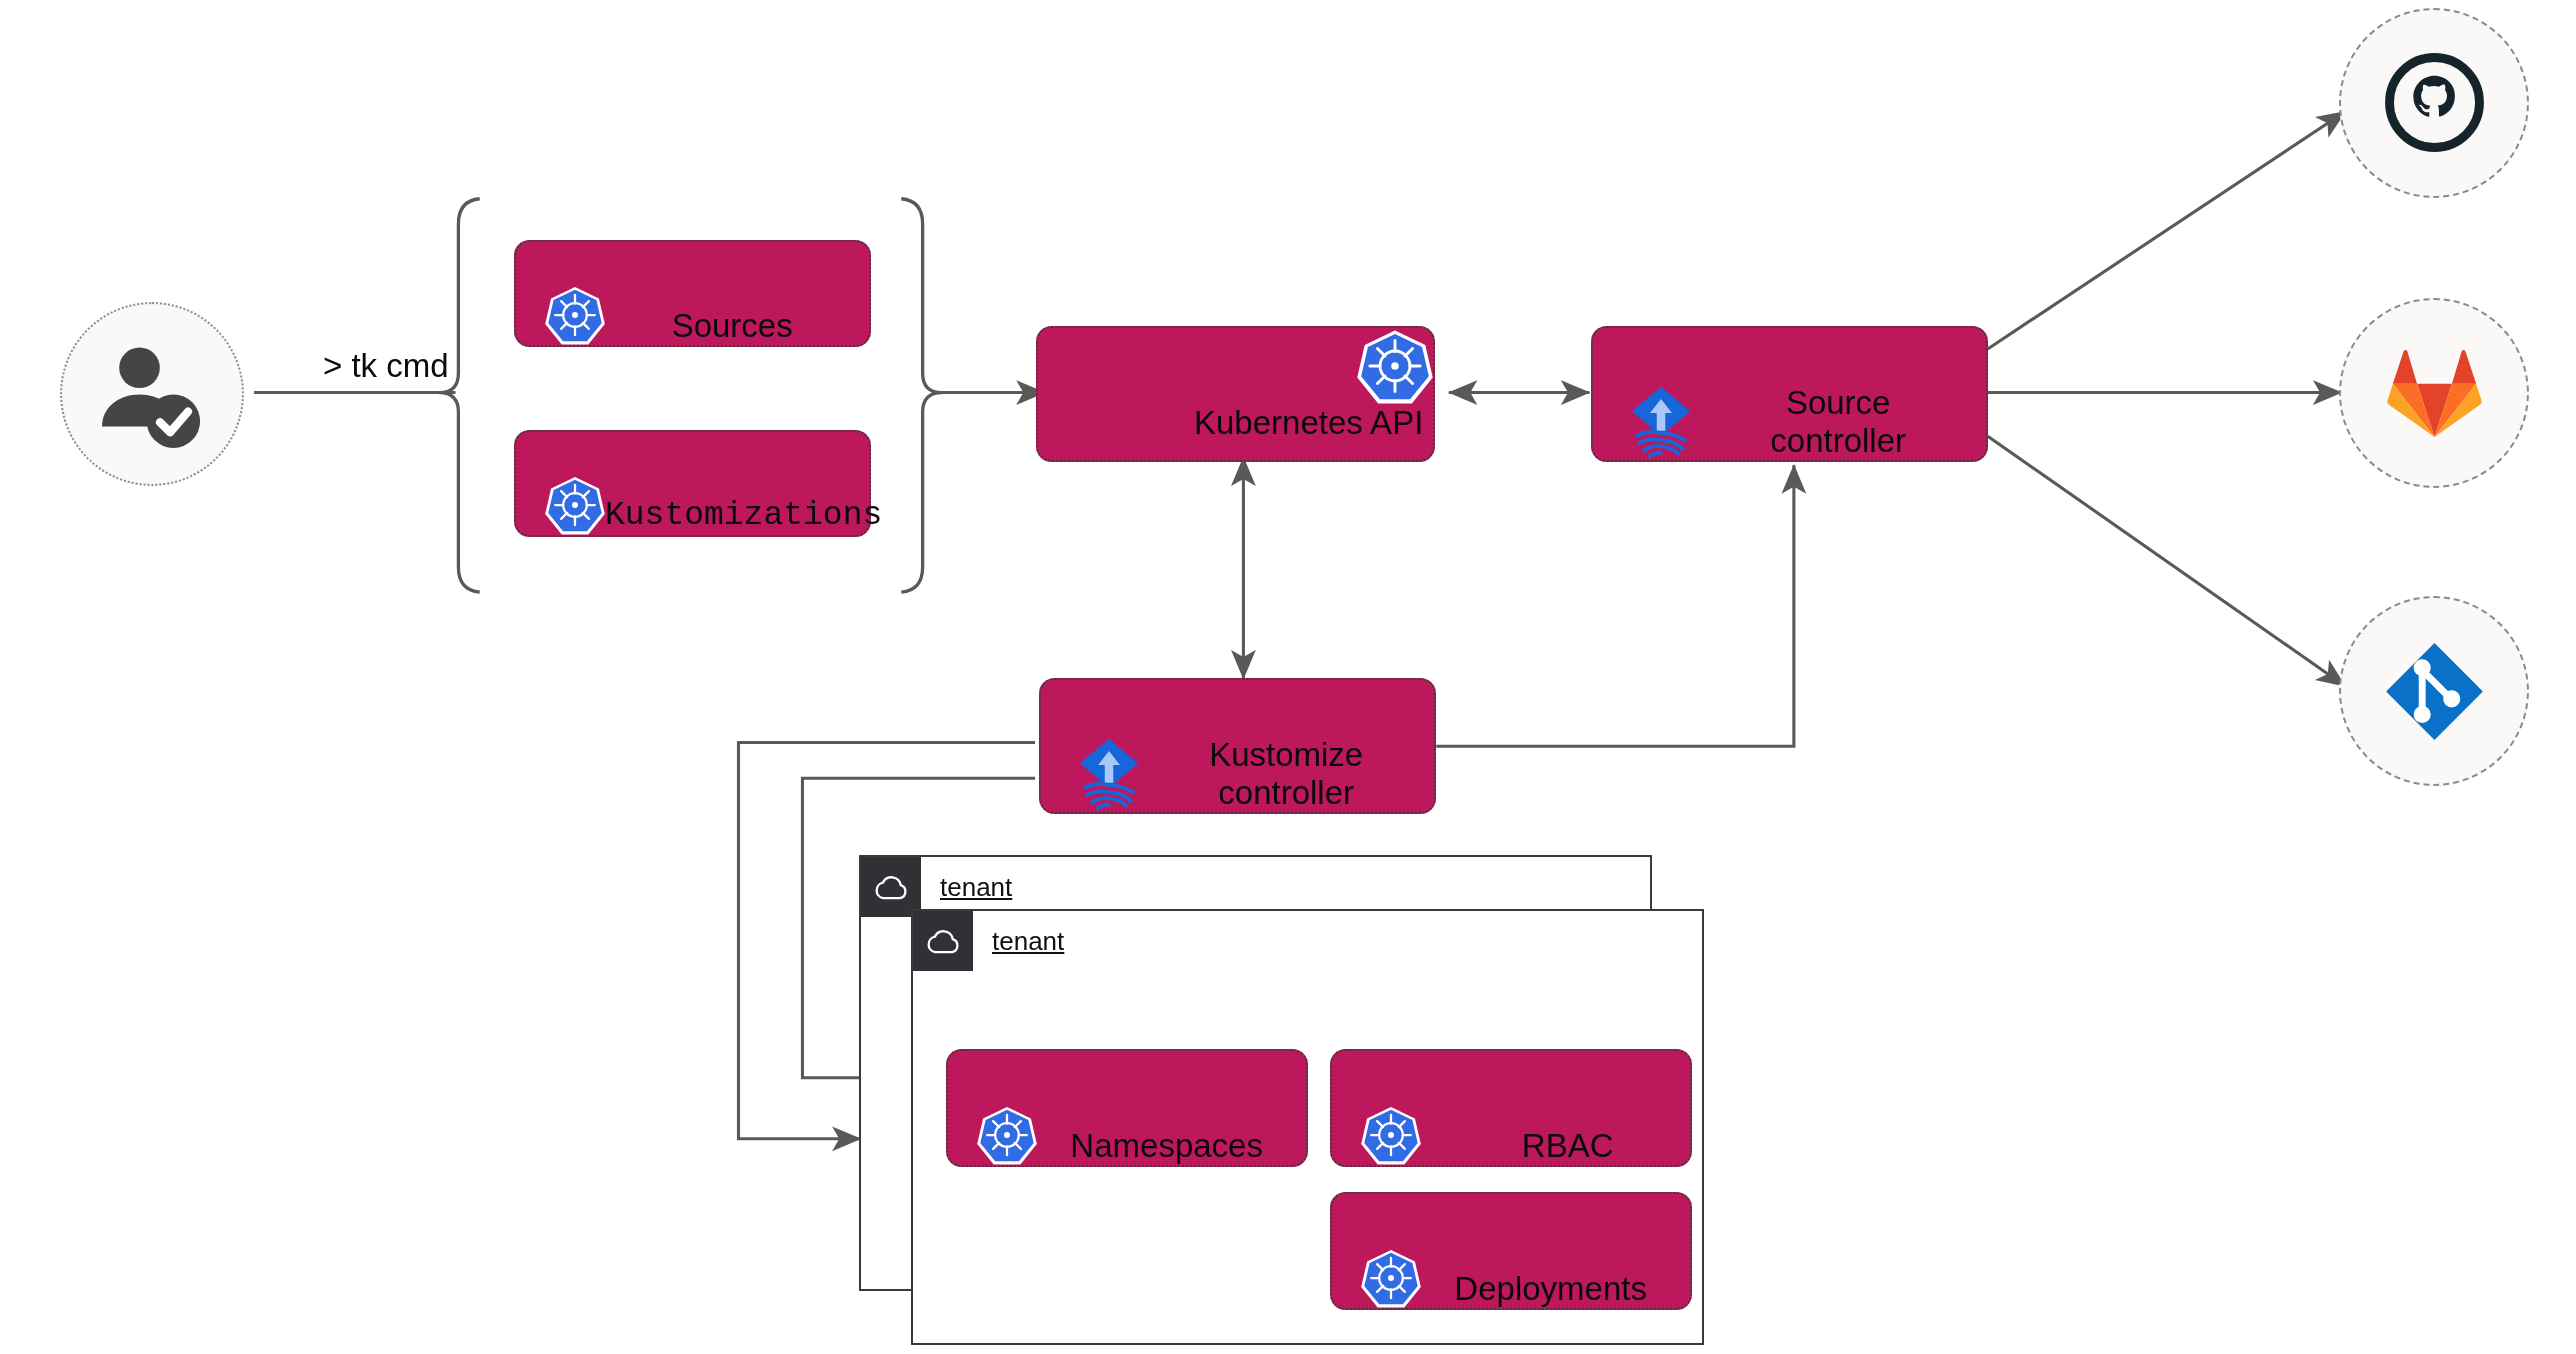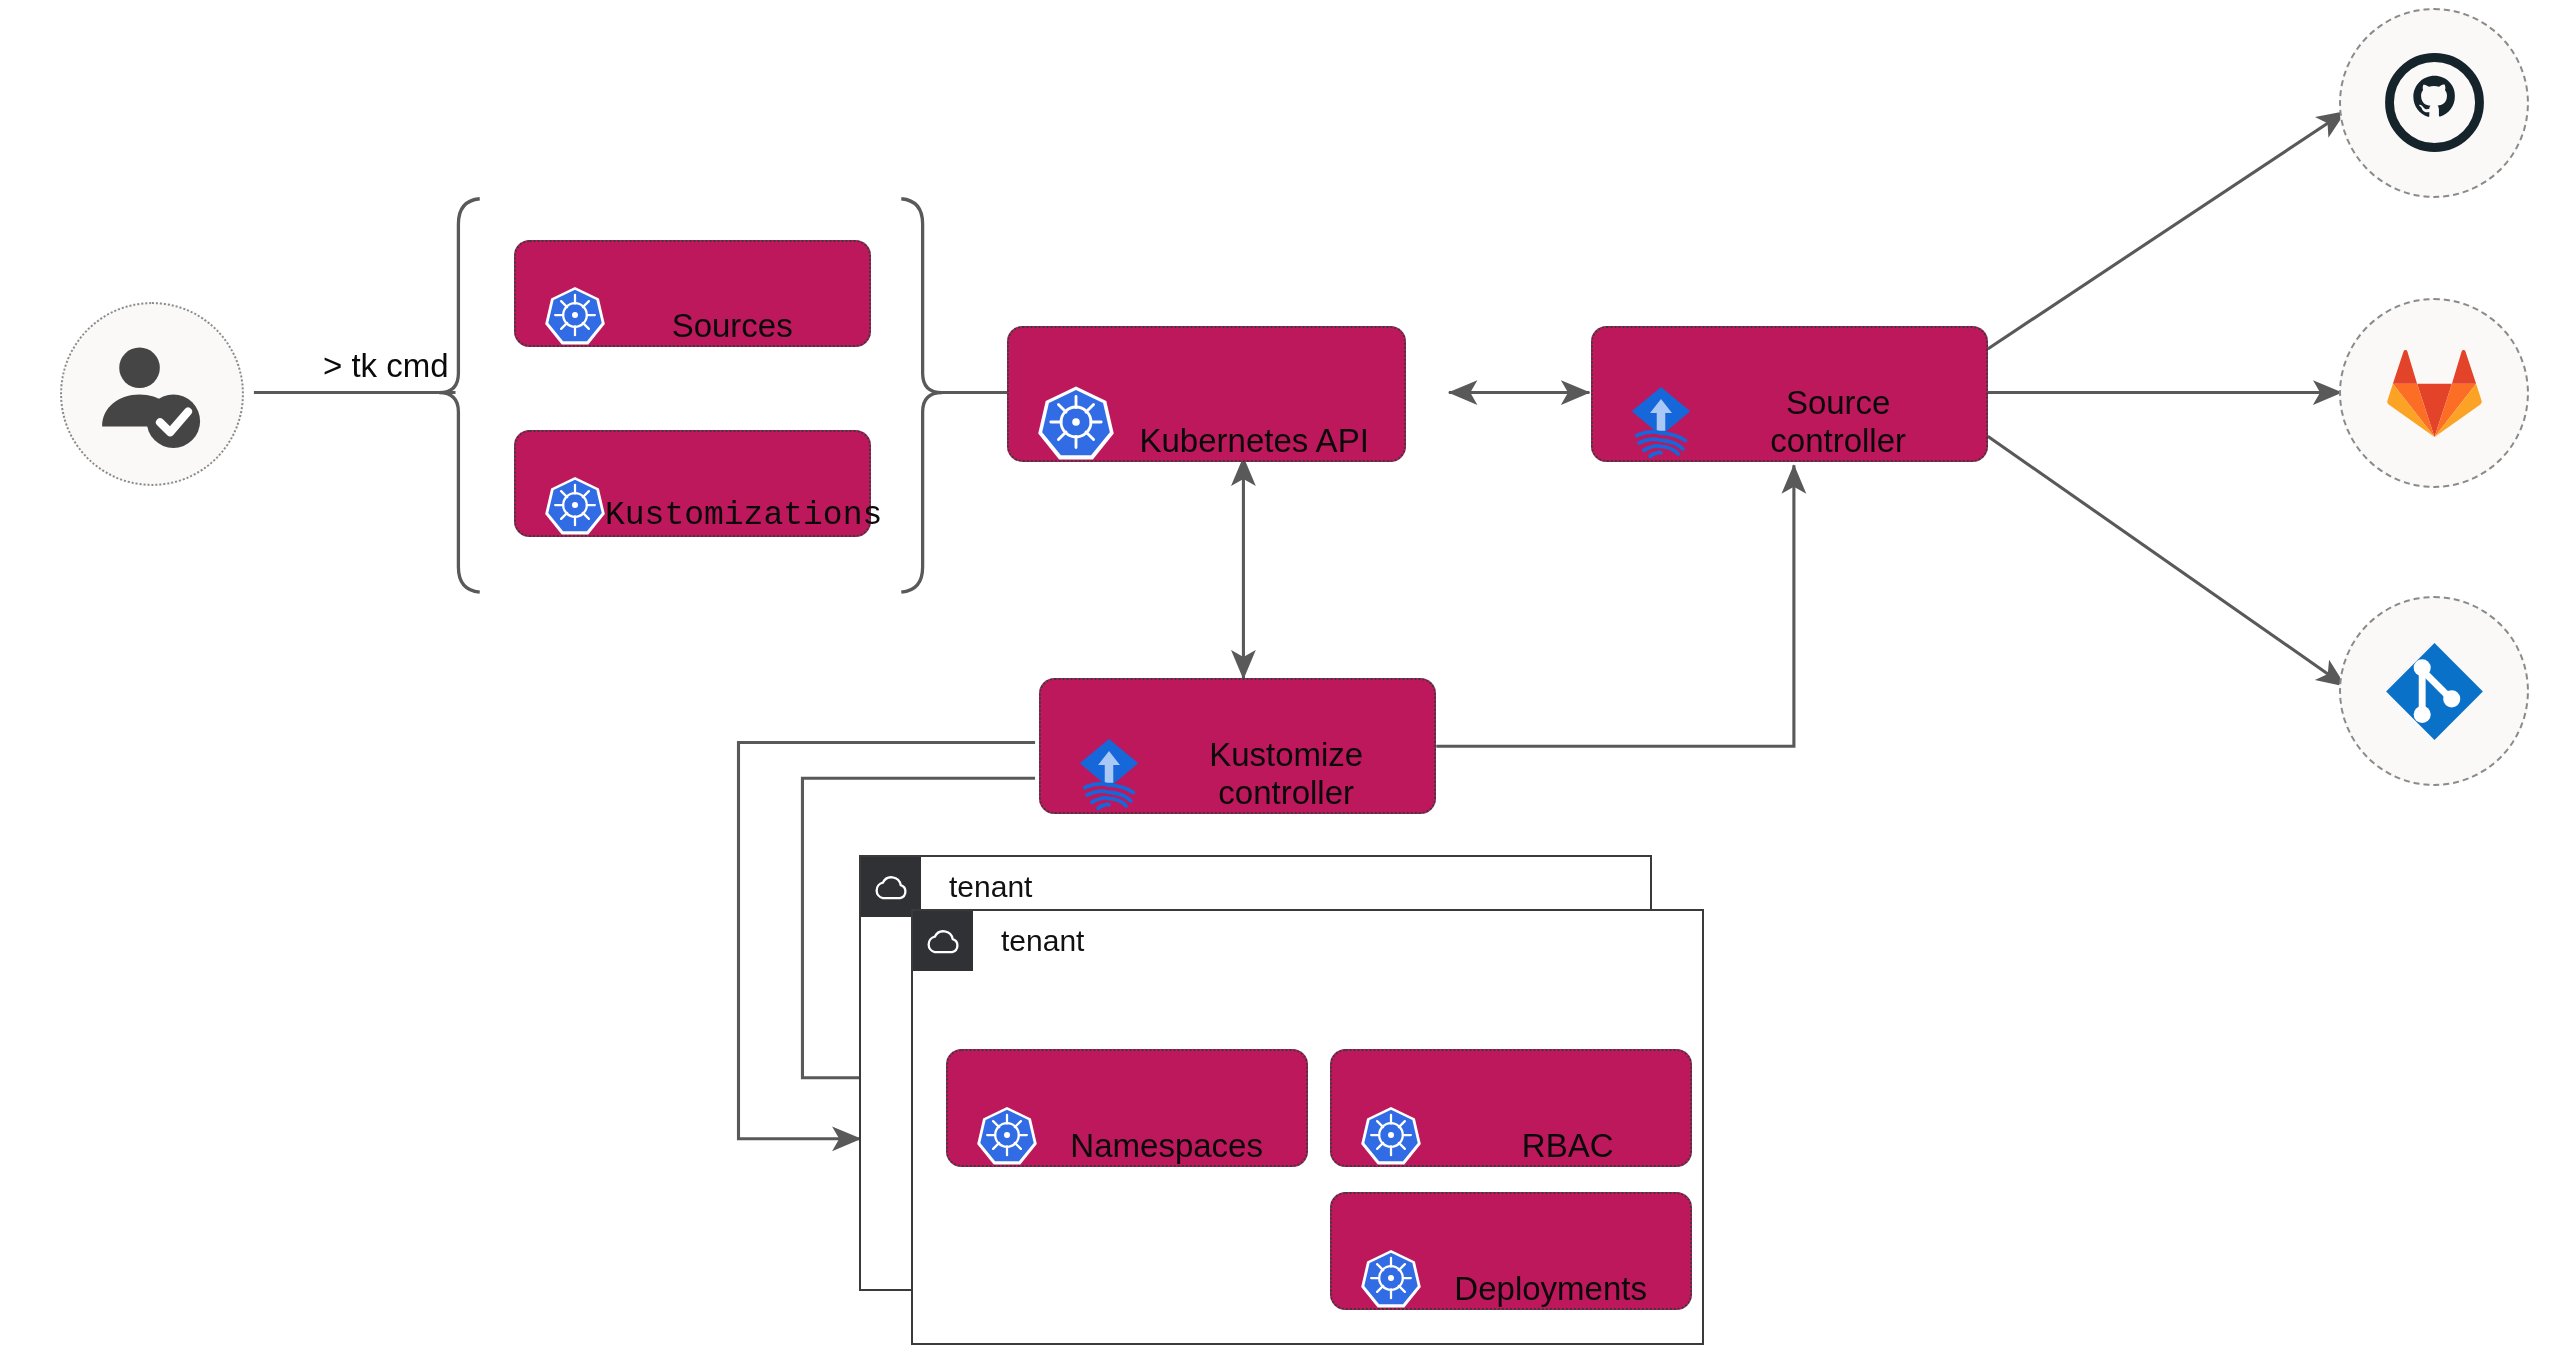--- a/index.html
+++ b/index.html
@@ -31,21 +31,21 @@
   .circ.dotted{border:2.9px dotted #8a8a8a;}
   .circ.dashed{border:2.9px dashed #8a8a8a;}
 
   
   .tenant{
     position:absolute;box-sizing:border-box;background:#ffffff;
     border:2.9px solid #3a3a3a;
   }
   .tenant .tbar{position:absolute;left:0;top:0;height:60px;display:flex;align-items:center;}
   .tenant .tsq{width:60px;height:60px;background:#2f3134;display:flex;align-items:center;justify-content:center;}
-  .tenant .tname{margin-left:28px;font-size:30px;color:#111;}
+  .tenant .tname{margin-left:19px;font-size:26px;color:#111;text-decoration:underline;}
 
   
   .freetext{position:absolute;font-size:33px;color:#0a0a0a;white-space:nowrap;margin-left:32px;}
 
   .k8s{display:block;}
   .flux{display:block;}
 </style>
 </head>
 <body>
 
@@ -122,21 +122,21 @@
           <circle cx="32" cy="32" r="12.6"></circle>
           <path d="M32 10.5 32 19.8M32 44.2 32 53.5M10.8 32 19.4 32M44.6 32 53.2 32"></path>
           <path d="M17.2 17.2 23.6 23.6M40.4 40.4 46.8 46.8M46.8 17.2 40.4 23.6M23.6 40.4 17.2 46.8"></path>
         </g>
         <circle cx="32" cy="32" r="3.2" fill="#ffffff"></circle>
       </svg>
     </span>
     <span class="label">Kustomizations</span>
   </div>
 
-  <div class="node" style="left:1007px;top:326px;width:399px;height:136px;">
+  <div class="node" style="left:1036px;top:326px;width:399px;height:136px;flex-direction:column;">
     <span class="ico">
       <svg class="k8s" width="76" height="76" viewBox="0 0 64 64">
         <path d="M32 2 57.5 14.3 63.8 41.7 46.2 63.5 17.8 63.5 0.2 41.7 6.5 14.3z" fill="#ffffff"></path>
         <path d="M32 5 54.8 16 60.5 40.6 44.7 60.1 19.3 60.1 3.5 40.6 9.2 16z" fill="#326ce5"></path>
         <g fill="none" stroke="#ffffff" stroke-width="2.4" stroke-linecap="round">
           <circle cx="32" cy="32" r="12.6"></circle>
           <path d="M32 10.5 32 19.8M32 44.2 32 53.5M10.8 32 19.4 32M44.6 32 53.2 32"></path>
           <path d="M17.2 17.2 23.6 23.6M40.4 40.4 46.8 46.8M46.8 17.2 40.4 23.6M23.6 40.4 17.2 46.8"></path>
         </g>
         <circle cx="32" cy="32" r="3.2" fill="#ffffff"></circle>

